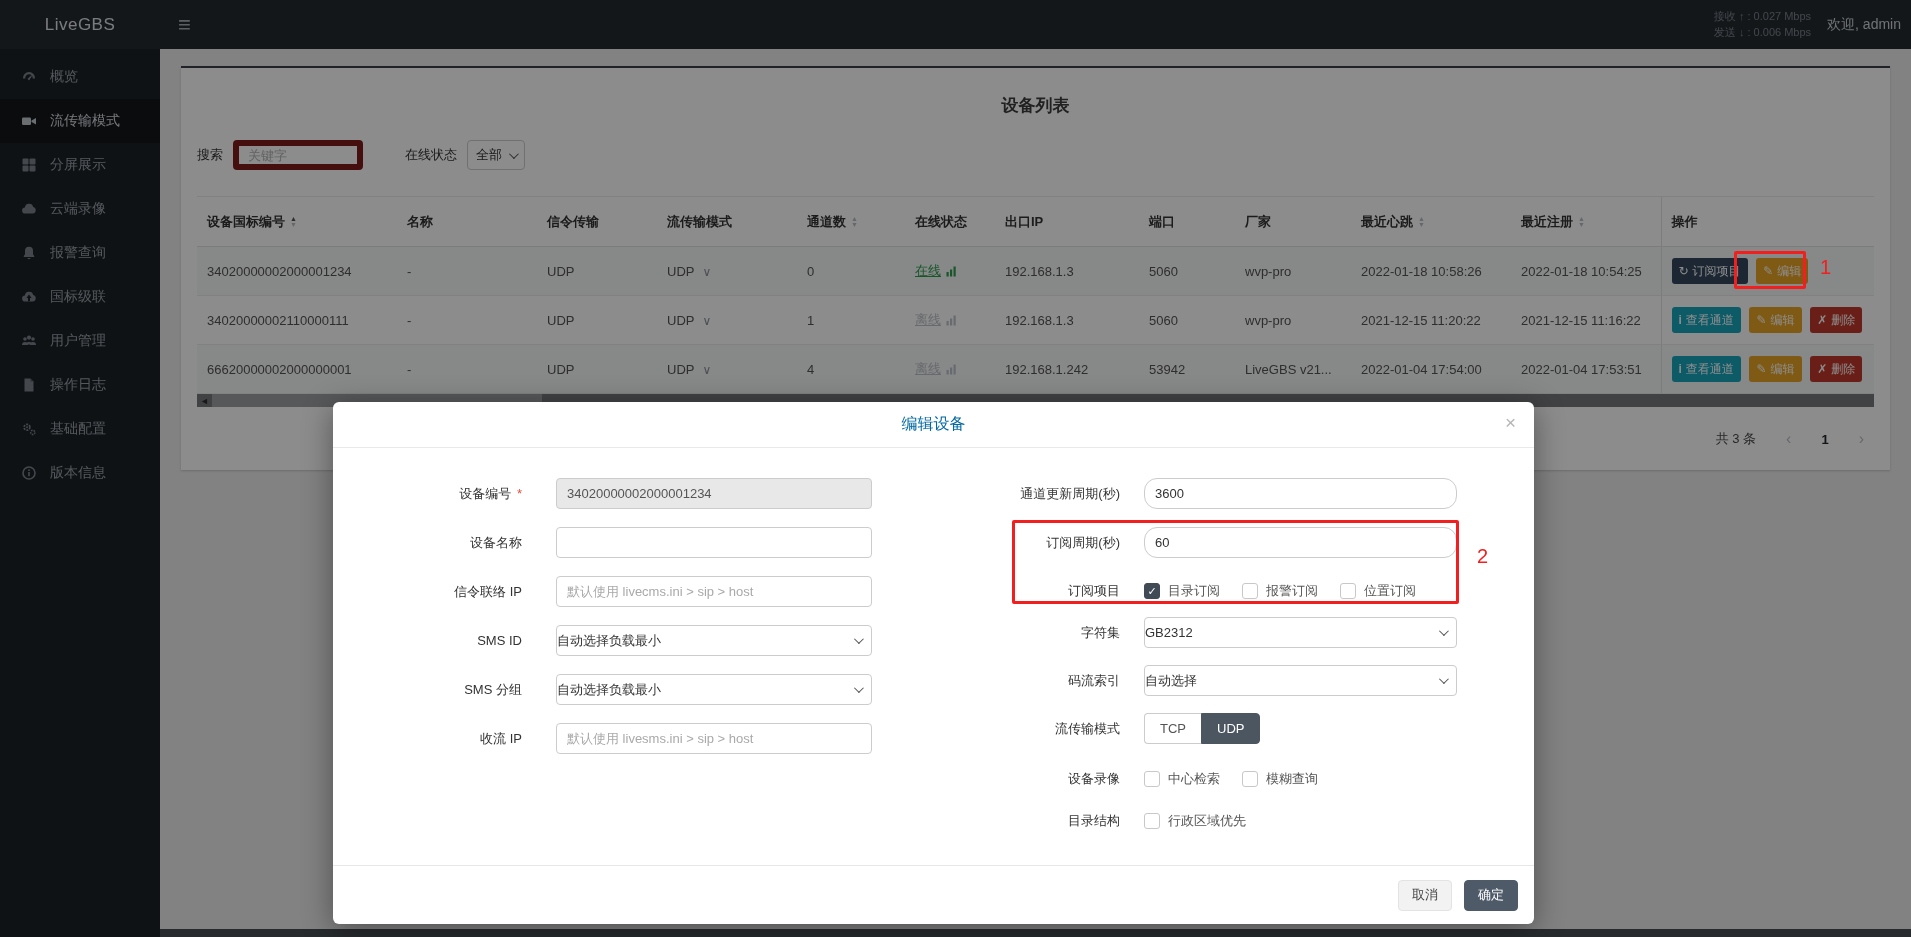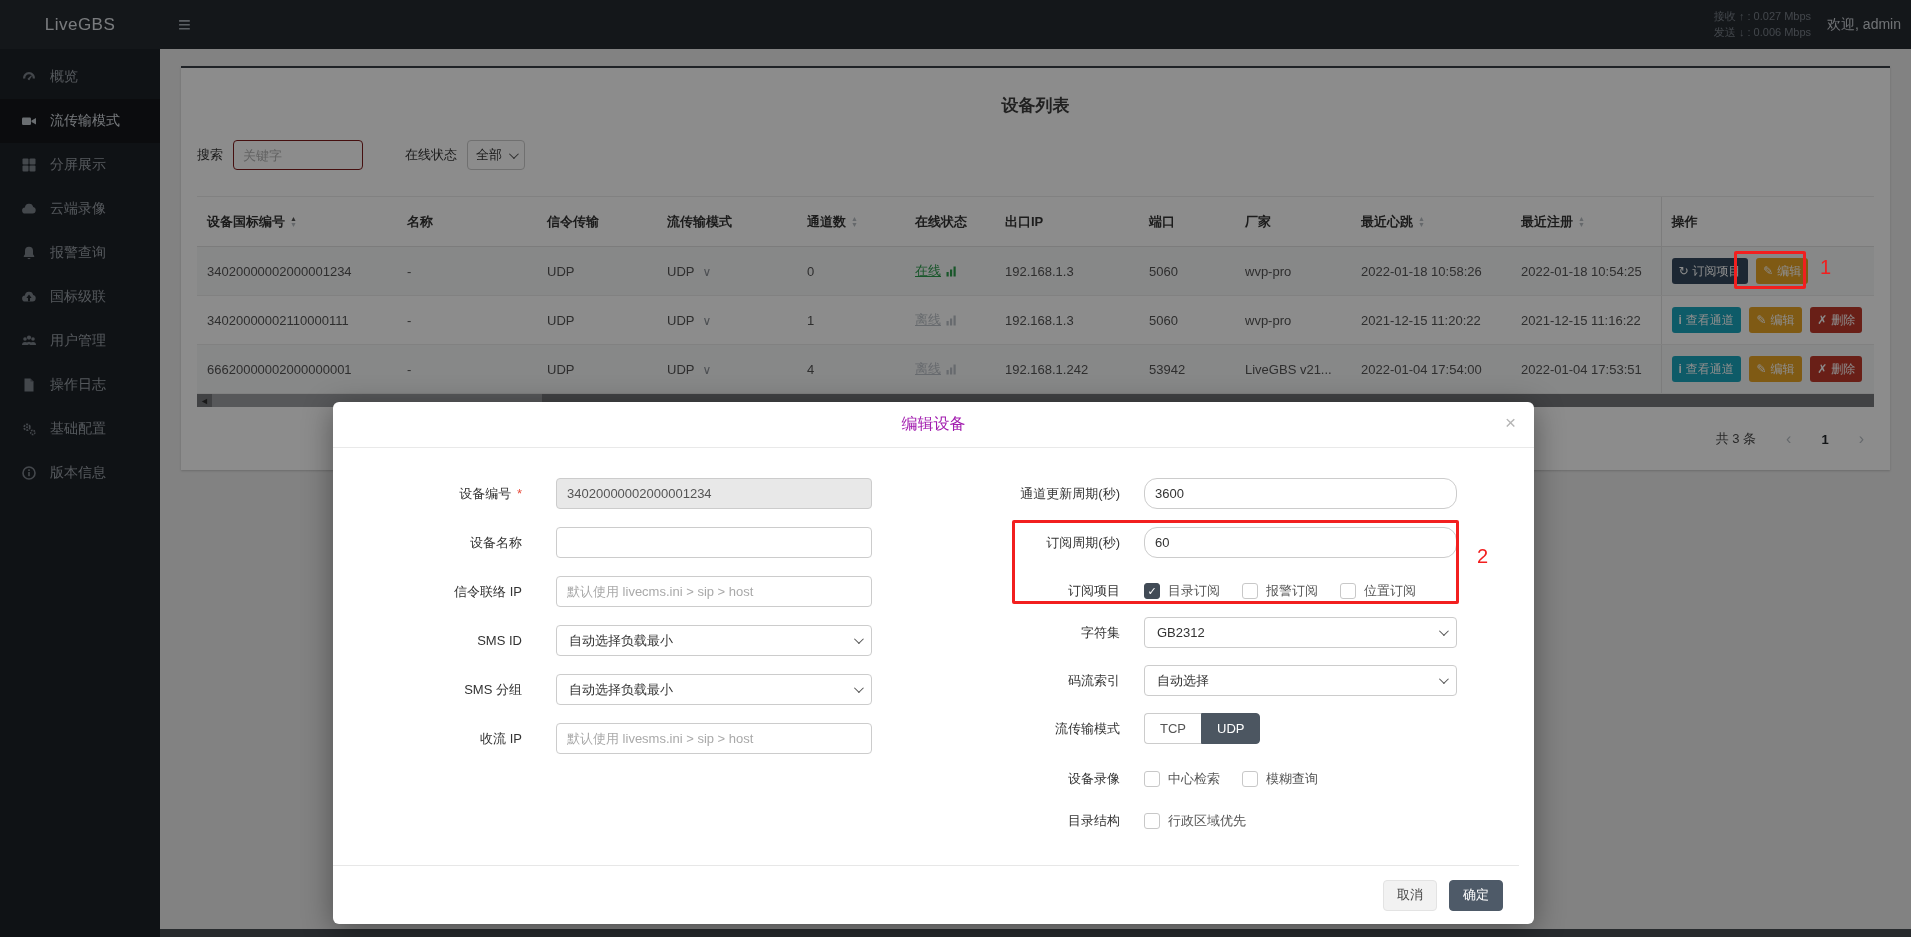--- a/index.html
+++ b/index.html
@@ -22,21 +22,21 @@
   .burger { color:#a6adb4; font-size:22px; margin-left:18px; cursor:pointer; line-height:1; }
   .top-right { margin-left:auto; display:flex; align-items:center; gap:16px; margin-right:10px; }
   .traffic { font-size:11px; color:#798089; line-height:1.45; text-align:left; white-space:nowrap; }
   .welcome { color:#ccd1d6; font-size:14px; white-space:nowrap; }
 
   
   .card { position:absolute; left:181px; top:66px; width:1709px; height:404px; background:#fff; border-top:2px solid #3a3f46; box-shadow:0 1px 2px rgba(0,0,0,.18); z-index:5; }
   .page-title { text-align:center; font-size:17px; font-weight:bold; color:#3c3c3c; margin-top:26px; }
   .filters { position:absolute; left:16px; top:72px; display:flex; align-items:center; font-size:13px; color:#333; }
   .filters .flabel { margin-right:10px; }
-  .search-input { width:130px; height:30px; border:1px solid #7f1d1d; border-radius:4px; padding:0 9px; font-size:13px; color:#333; outline:none; font-family:inherit; }
+  .search-input { width:130px; height:30px; border:6px solid #7f1d1d; border-radius:4px; padding:0 9px; font-size:13px; color:#333; outline:none; font-family:inherit; }
   .search-input::placeholder { color:#b3b3b3; }
   .filters .flabel2 { margin-left:42px; margin-right:10px; }
   .mini-sel { height:30px; min-width:54px; border:1px solid #ccc; border-radius:4px; display:flex; align-items:center; gap:7px; padding:0 8px; font-size:13px; color:#333; cursor:pointer; background:#fff; }
   .chev { width:7px; height:7px; border-right:1.6px solid #555; border-bottom:1.6px solid #555; transform:rotate(45deg) translateY(-2px); display:inline-block; }
 
   
   .tbl { position:absolute; left:16px; top:128px; width:1677px; border-collapse:collapse; table-layout:fixed; font-size:13px; }
   .tbl th { height:50px; text-align:left; color:#333; font-weight:bold; padding:0 10px; border-bottom:1px solid #e2e2e2; border-top:1px solid #ececec; white-space:nowrap; overflow:hidden; }
   .tbl td { height:49px; color:#555; padding:0 10px; border-bottom:1px solid #ececec; white-space:nowrap; overflow:hidden; }
   .tbl tr.stripe td { background:#f6f7f8; }
@@ -68,46 +68,46 @@
   .pager { position:absolute; right:26px; top:362px; display:flex; align-items:center; gap:30px; font-size:13px; color:#4a4a4a; }
   .pg-nav { color:#b9bfc5; font-size:16px; cursor:pointer; line-height:1; }
   .pg-cur { color:#23272b; font-weight:bold; cursor:pointer; }
 
   .footerbar { position:absolute; left:160px; top:929px; width:1751px; height:8px; background:#4a4f55; z-index:6; }
 
   
   .overlay { position:absolute; inset:0; background:rgba(0,0,0,0.45); z-index:50; }
   .modal { position:absolute; left:333px; top:402px; width:1201px; height:522px; background:#fff; border-radius:6px; box-shadow:0 6px 30px rgba(0,0,0,.4); z-index:60; }
   .m-head { height:46px; border-bottom:1px solid #e9e9e9; position:relative; display:flex; align-items:center; justify-content:center; }
-  .m-title { font-size:16px; color:#a21caf; }
+  .m-title { font-size:16px; color:#0369a1; }
   .m-close { position:absolute; right:18px; top:11px; color:#b5b5b5; font-size:19px; cursor:pointer; line-height:1; }
   .m-left { position:absolute; left:20px; top:76px; width:545px; }
   .m-right { position:absolute; left:590px; top:76px; width:580px; }
   .frow { display:flex; align-items:center; min-height:31px; margin-bottom:18px; }
   .m-left .lbl { width:203px; text-align:right; padding-right:34px; font-size:13px; color:#333; flex:0 0 203px; }
   .m-right .lbl { width:221px; text-align:right; padding-right:24px; font-size:13px; color:#333; flex:0 0 221px; }
   .req { color:#e74c3c; margin-left:2px; }
   .tin { height:31px; border:1px solid #ccc; border-radius:4px; padding:0 10px; font-size:13px; color:#333; outline:none; font-family:inherit; background:#fff; }
   .m-left .tin { width:316px; }
   .m-right .tin { width:313px;border-radius:13px; }
   .tin::placeholder { color:#a9a9a9; }
   .tin[disabled] { background:#e8e8e8; color:#555; }
-  .sel { height:31px; border:1px solid #ccc; border-radius:4px; display:flex; align-items:center; justify-content:space-between; padding:0 10px 0 12px; font-size:13px; color:#333; cursor:pointer; background:#fff; }
+  .sel { height:31px; border:1px solid #ccc; border-radius:4px; display:flex; align-items:center; justify-content:space-between; padding:0 10px 0 0; font-size:13px; color:#333; cursor:pointer; background:#fff; }
   .m-left .sel { width:316px; }
   .m-right .sel { width:313px; }
   .cbgroup { display:flex; align-items:center; gap:22px; }
   .cb { display:inline-flex; align-items:center; gap:8px; font-size:13px; color:#555; cursor:pointer; }
   .box { width:16px; height:16px; border:1px solid #c8c8c8; border-radius:3px; background:#fff; display:inline-flex; align-items:center; justify-content:center; color:#fff; font-size:11px; }
   .cb.checked .box { background:#414b56; border-color:#414b56; }
   .seg { display:inline-flex; }
   .seg-btn { height:31px; padding:0 15px; font-size:13px; display:flex; align-items:center; border:1px solid #ccc; background:#fff; color:#555; cursor:pointer; }
   .seg-btn:first-child { border-radius:4px 0 0 4px; border-right:none; }
   .seg-btn:last-child { border-radius:0 4px 4px 0; }
   .seg-btn.active { background:#4c5661; border-color:#4c5661; color:#fff; }
-  .m-foot { position:absolute; left:0; right:15px; bottom:0; height:59px; border-top:1px solid #e7e7e7; display:flex; align-items:center; justify-content:flex-end; gap:12px; padding-right:16px; }
+  .m-foot { position:absolute; left:0; right:0; bottom:0; height:59px; border-top:1px solid #e7e7e7; display:flex; align-items:center; justify-content:flex-end; gap:12px; padding-right:16px; }
   .btn-cancel { height:31px; padding:0 13px; background:#f2f2f2; border:1px solid #e3e3e3; border-radius:4px; color:#444; font-size:13px; cursor:pointer; font-family:inherit; }
   .btn-ok { height:31px; padding:0 13px; background:#4e5a68; border:1px solid #4e5a68; border-radius:4px; color:#fff; font-size:13px; cursor:pointer; font-family:inherit; }
 
   
   .anno { position:absolute; z-index:70; pointer-events:none; }
   .anno-box { border:3px solid #f21f1f; border-radius:2px; }
   .anno-num { color:#f21f1f; font-size:20px; }
   .a-box1 { left:1734px; top:251px; width:72px; height:38px; }
   .a-num1 { left:1820px; top:256px; }
   .a-box2 { left:1012px; top:520px; width:447px; height:84px; }

